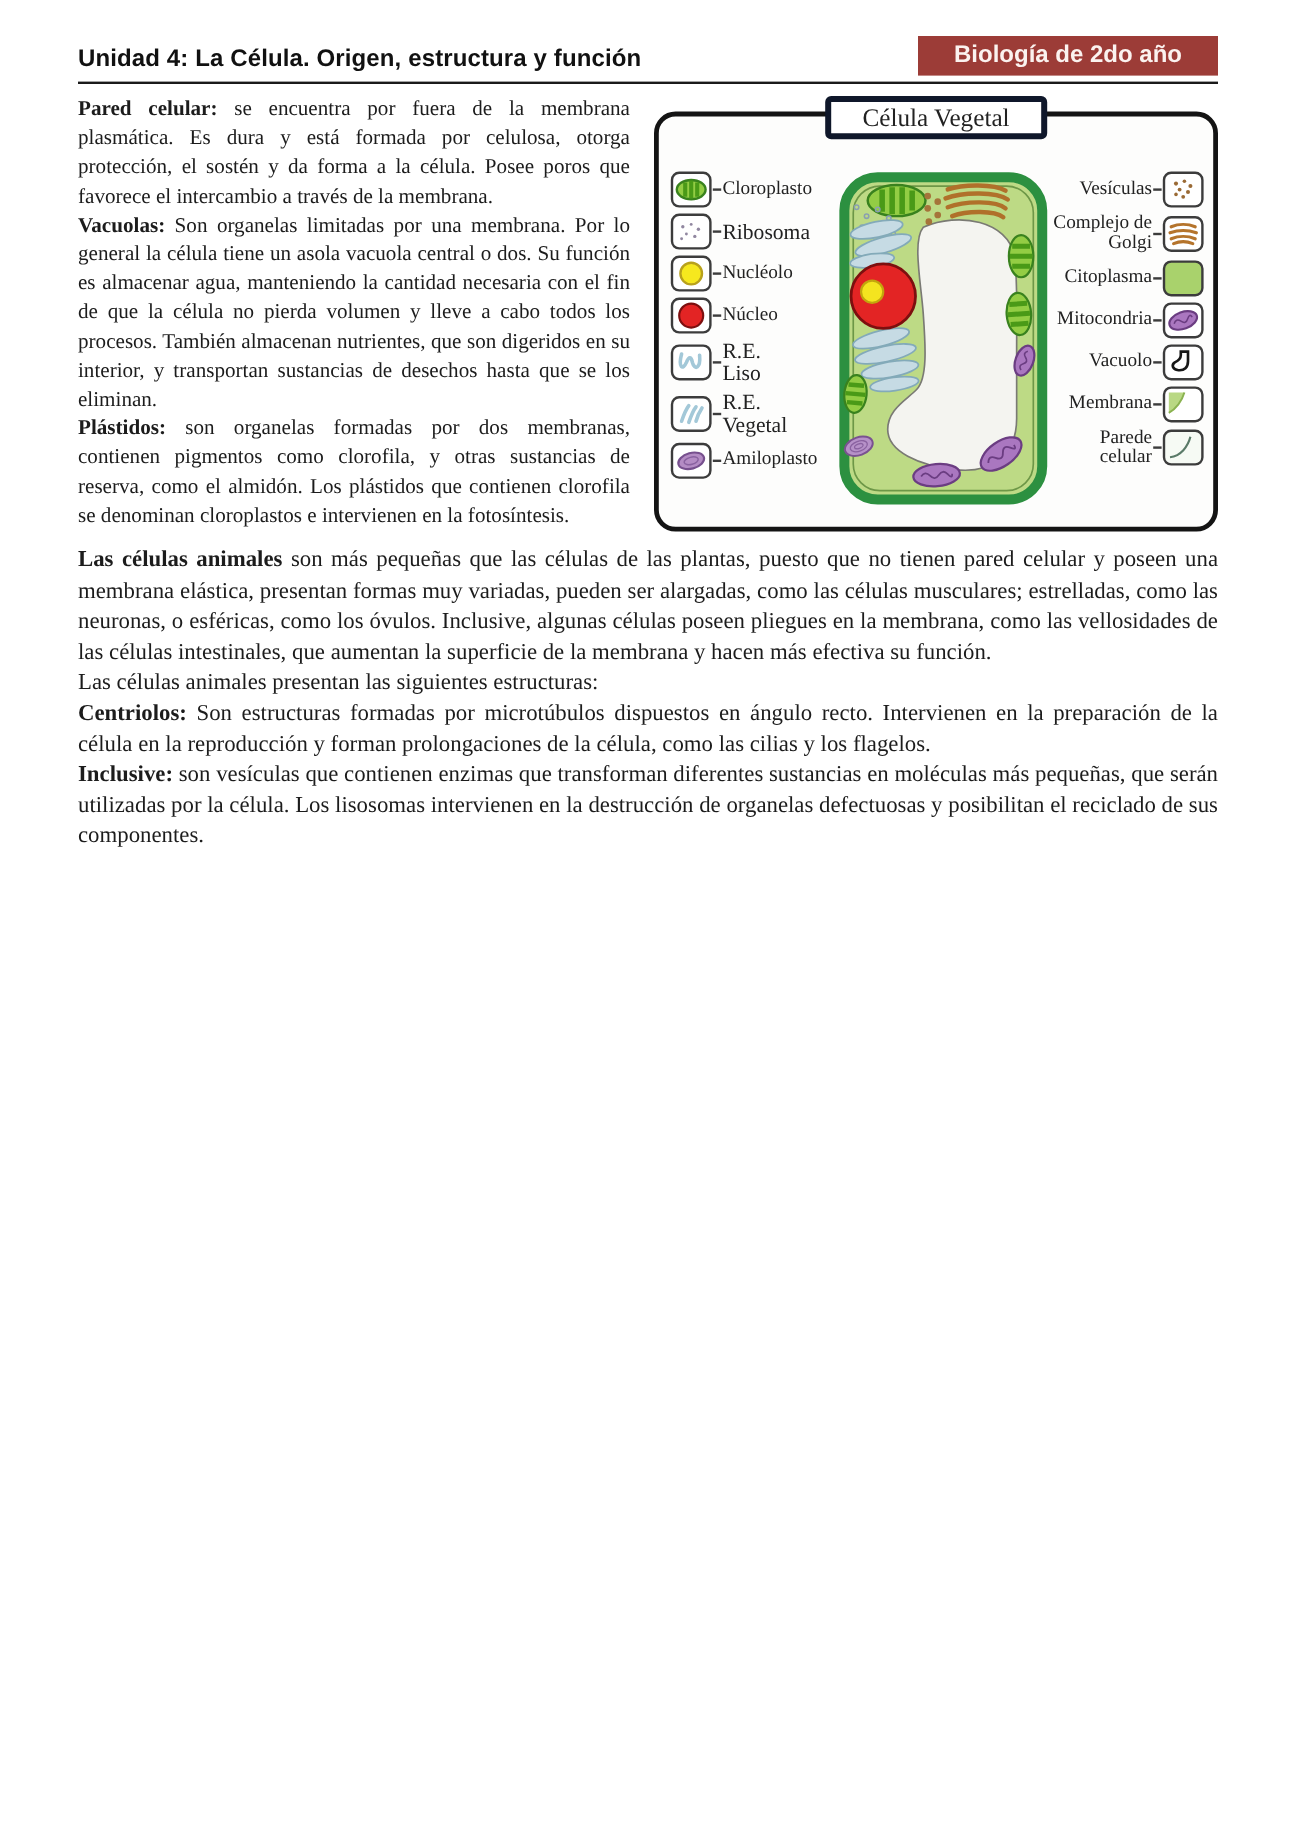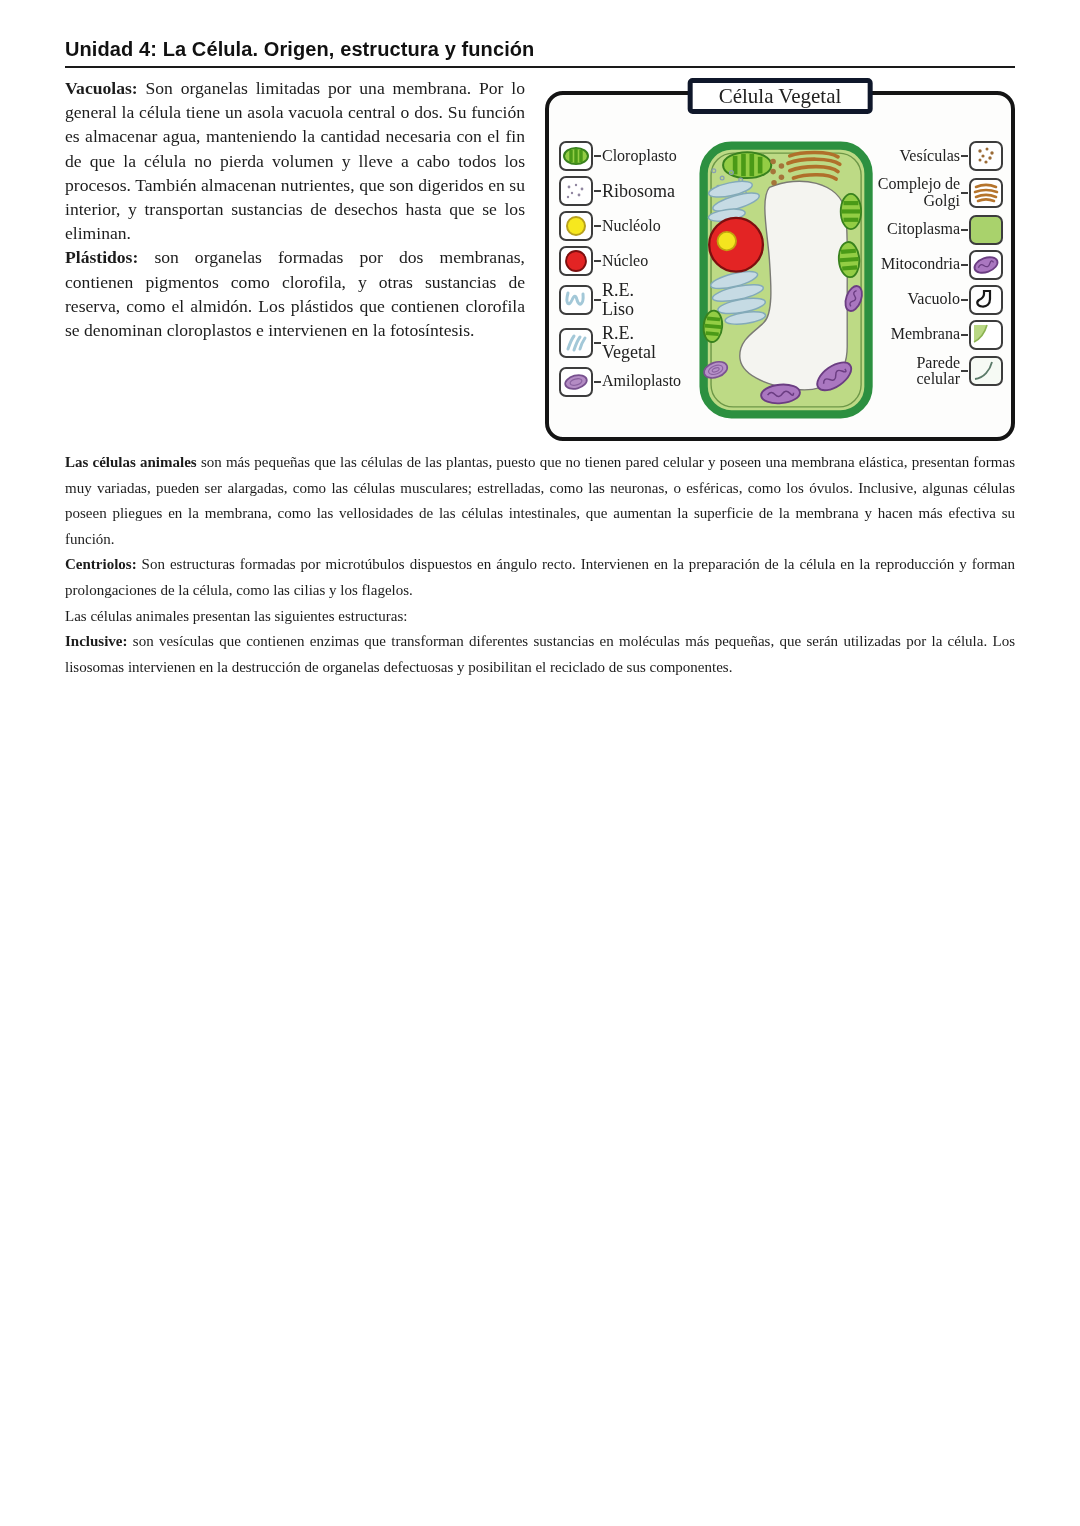--- a/index.html
+++ b/index.html
@@ -19,21 +19,21 @@
   .badge {
     background:#9c3c37; color:#fbf2ef; font-family:"Liberation Sans", sans-serif;
     font-weight:bold; font-size:20px; padding:5px 30px; min-width:250px; text-align:center;
   }
   .rule { border:0; border-top:2px solid #1a1a1a; margin:5px 0 8px 0; }
 
   
   .main { font-size:17.6px; line-height:24.2px; text-align:justify; }
   .main p, .body-sec p { margin:0; }
   .term { font-weight:bold; }
-  .body-sec { clear:both; margin-top:24px; font-size:15px; line-height:25.6px; text-align:justify; }
+  .body-sec { clear:both; margin-top:13px; font-size:19px; line-height:25.6px; text-align:justify; }
 
   
   .diagram-wrap { float:right; width:470px; height:366px; margin:2px 0 6px 20px; position:relative; }
   .dg-box {
     position:absolute; top:13px; left:0; width:470px; height:350px;
     border:4px solid #141414; border-radius:18px; background:#fdfdfc;
     display:flex; padding:46px 8px 8px 10px;
   }
   .dg-title {
     position:absolute; top:0; left:50%; transform:translateX(-50%); z-index:2;
@@ -60,20 +60,21 @@
   svg.cell { width:176px; height:278px; }
 </style>
 </head>
 <body>
 
 <div class="page">
   <div class="content">
 
     <div class="header">
       <div class="page-title">Unidad 4: La Célula. Origen, estructura y función</div>
+      <div class="badge">Biología de 2do año</div>
     </div>
     <div class="rule"></div>
 
     <div class="main">
 
       <div class="diagram-wrap">
         <div class="dg-title">Célula Vegetal</div>
         <div class="dg-box">
 
           <div class="legend legend-left">
@@ -330,25 +331,26 @@
                 <svg width="30" height="24" viewBox="0 0 30 24">
                     <path d="M4,20 C13,19 19,11 21,3" fill="none" stroke="#5a7a68" stroke-width="1.8"></path>
                   </svg>
               </span>
             </div>
           </div>
 
         </div>
       </div>
 
+      <p><b class="term">Pared celular:</b><span> se encuentra por fuera de la membrana plasmática. Es dura y está formada por celulosa, otorga protección, el sostén y da forma a la célula. Posee poros que favorece el intercambio a través de la membrana.</span></p>
       <p><b class="term">Vacuolas:</b><span> Son organelas limitadas por una membrana. Por lo general la célula tiene un asola vacuola central o dos. Su función es almacenar agua, manteniendo la cantidad necesaria con el fin de que la célula no pierda volumen y lleve a cabo todos los procesos. También almacenan nutrientes, que son digeridos en su interior, y transportan sustancias de desechos hasta que se los eliminan.</span></p>
       <p><b class="term">Plástidos:</b><span> son organelas formadas por dos membranas, contienen pigmentos como clorofila, y otras sustancias de reserva, como el almidón. Los plástidos que contienen clorofila se denominan cloroplastos e intervienen en la fotosíntesis.</span></p>
     </div>
 
     <div class="body-sec">
       <p><b class="term">Las células animales</b><span> son más pequeñas que las células de las plantas, puesto que no tienen pared celular y poseen una membrana elástica, presentan formas muy variadas, pueden ser alargadas, como las células musculares; estrelladas, como las neuronas, o esféricas, como los óvulos. Inclusive, algunas células poseen pliegues en la membrana, como las vellosidades de las células intestinales, que aumentan la superficie de la membrana y hacen más efectiva su función.</span></p>
+      <p><span>Las células animales presentan las siguientes estructuras:</span></p>
       <p><b class="term">Centriolos:</b><span> Son estructuras formadas por microtúbulos dispuestos en ángulo recto. Intervienen en la preparación de la célula en la reproducción y forman prolongaciones de la célula, como las cilias y los flagelos.</span></p>
-      <p><span>Las células animales presentan las siguientes estructuras:</span></p>
       <p><b class="term">Inclusive:</b><span> son vesículas que contienen enzimas que transforman diferentes sustancias en moléculas más pequeñas, que serán utilizadas por la célula. Los lisosomas intervienen en la destrucción de organelas defectuosas y posibilitan el reciclado de sus componentes.</span></p>
     </div>
 
   </div>
 </div>
 
 </body></html>

